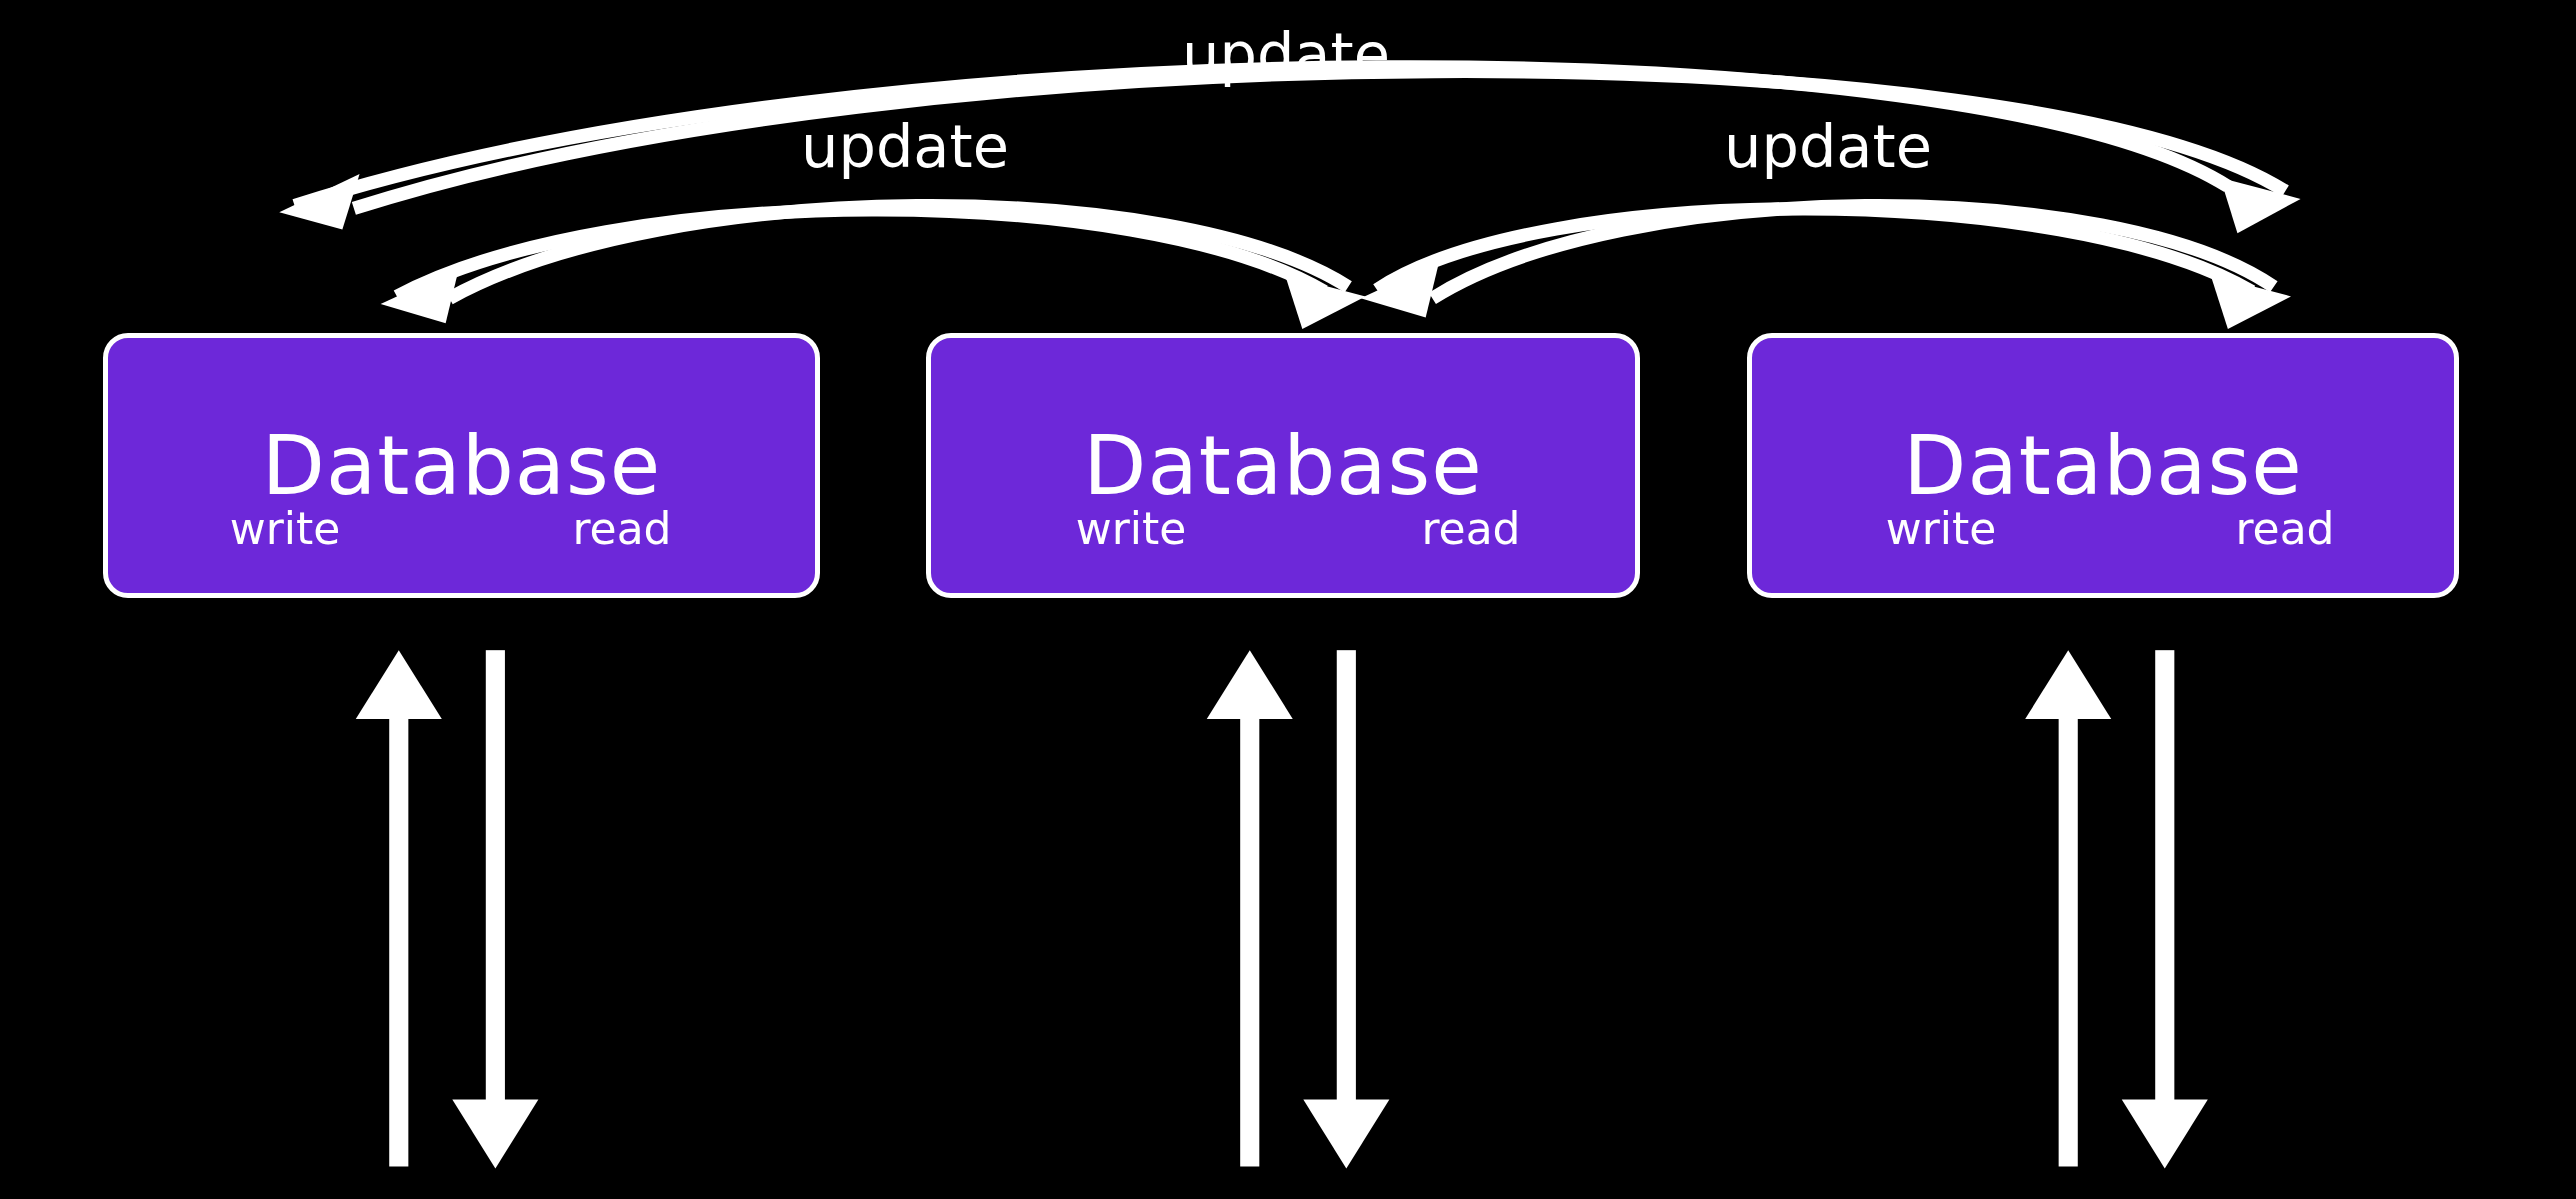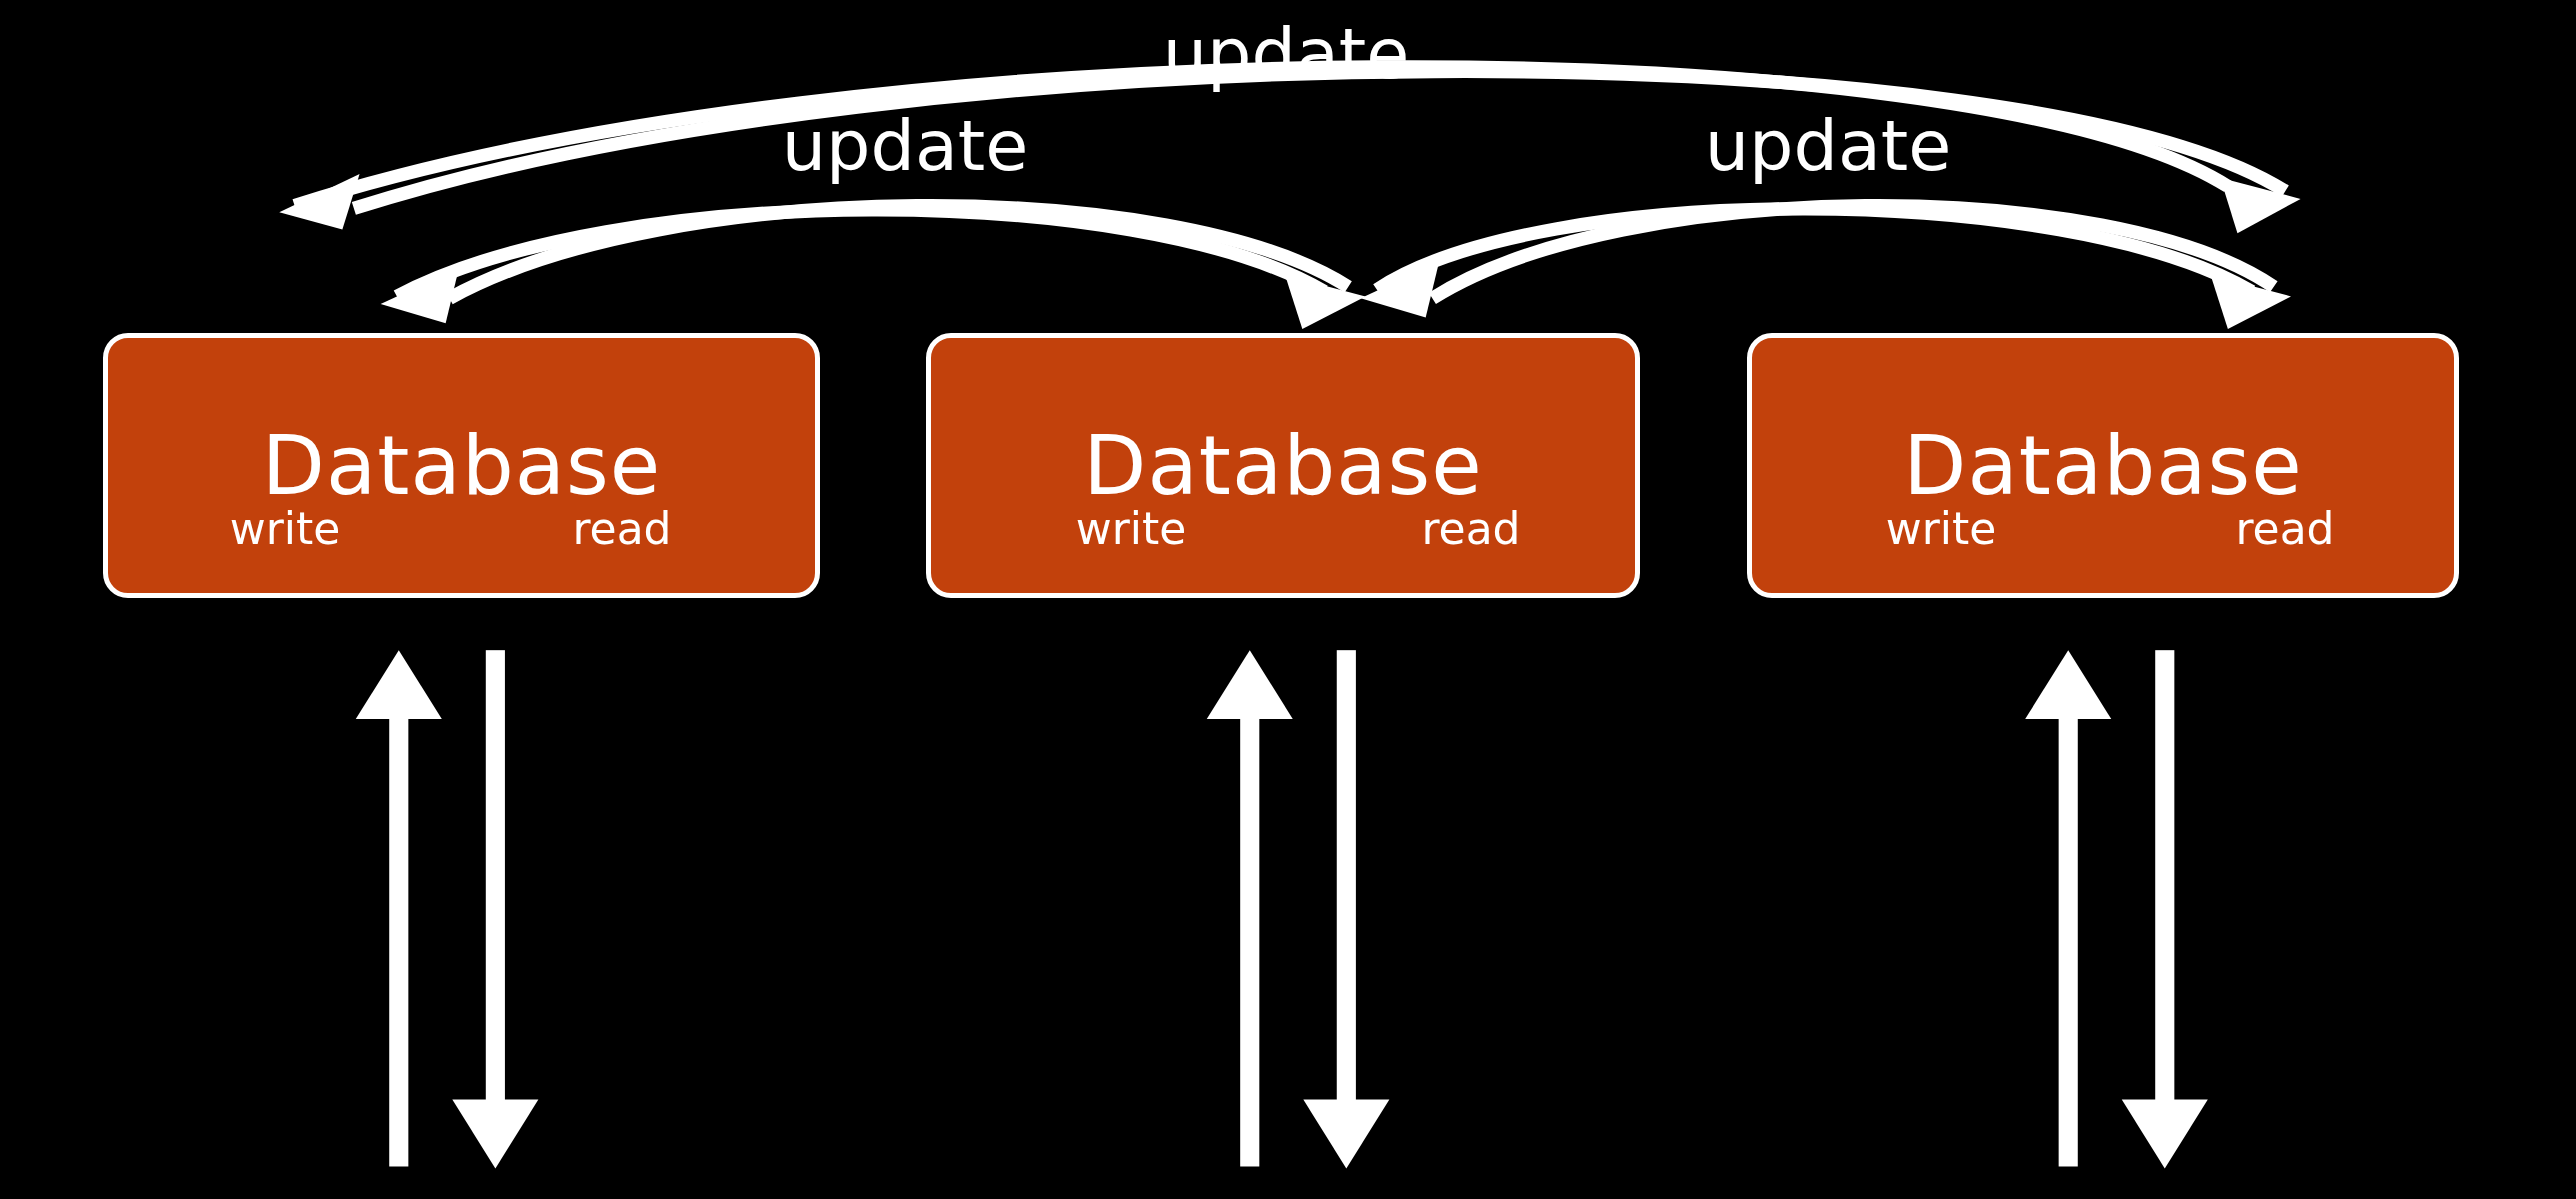--- a/index.html
+++ b/index.html
@@ -3,26 +3,26 @@
 <meta charset="utf-8">
 <title>Database Replication Diagram</title>
 <style>
   html,body{margin:0;padding:0;background:#000;}
   body{width:2576px;height:1199px;overflow:hidden;
        font-family:"DejaVu Sans","Liberation Sans",sans-serif;}
   #stage{position:relative;width:2576px;height:1199px;background:#000;}
   #stage svg{position:absolute;inset:0;width:2576px;height:1199px;display:block;}
 
   .db-box{position:absolute;box-sizing:border-box;
-          background:#c2410c;border:5.7px solid #ffffff;border-radius:25px;
+          background:#6d28d9;border:5.7px solid #ffffff;border-radius:25px;
           display:flex;align-items:center;justify-content:center;}
   .db-label{color:#ffffff;font-size:82px;font-weight:400;letter-spacing:1px;
             line-height:1;white-space:nowrap;}
 
-  .edge-label{position:absolute;color:#ffffff;font-size:70px;line-height:1;
+  .edge-label{position:absolute;color:#ffffff;font-size:59px;line-height:1;
               white-space:nowrap;transform:translate(-50%,-50%);}
   .io-label{position:absolute;color:#ffffff;font-size:44px;line-height:1;
             white-space:nowrap;transform:translate(-50%,-50%);}
 </style>
 </head>
 <body>
 
 <div id="stage">
 
   <svg viewBox="0 0 2694 1254" xmlns="http://www.w3.org/2000/svg">

